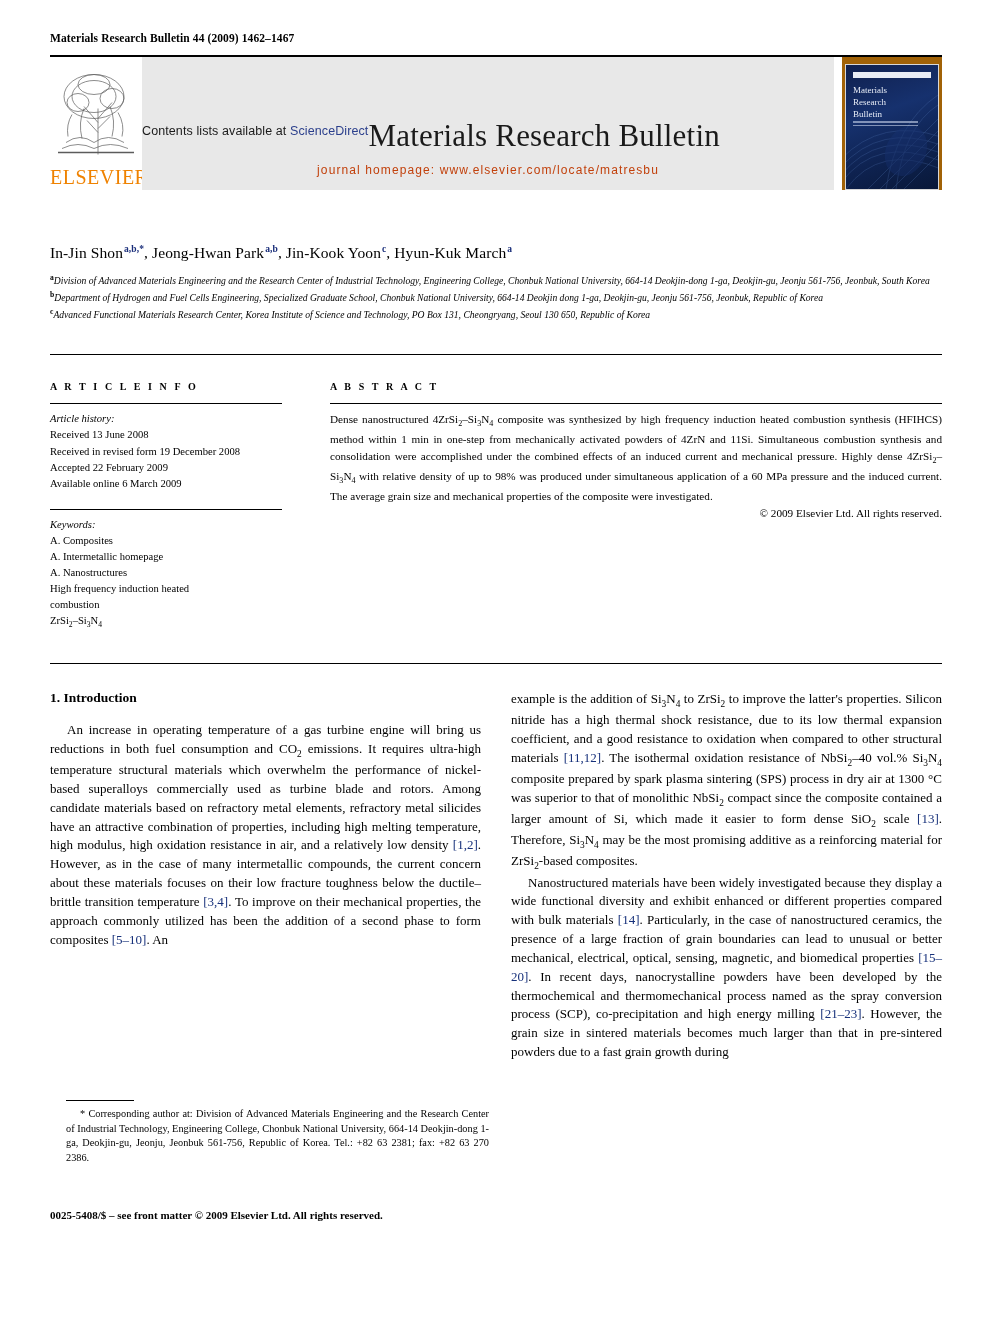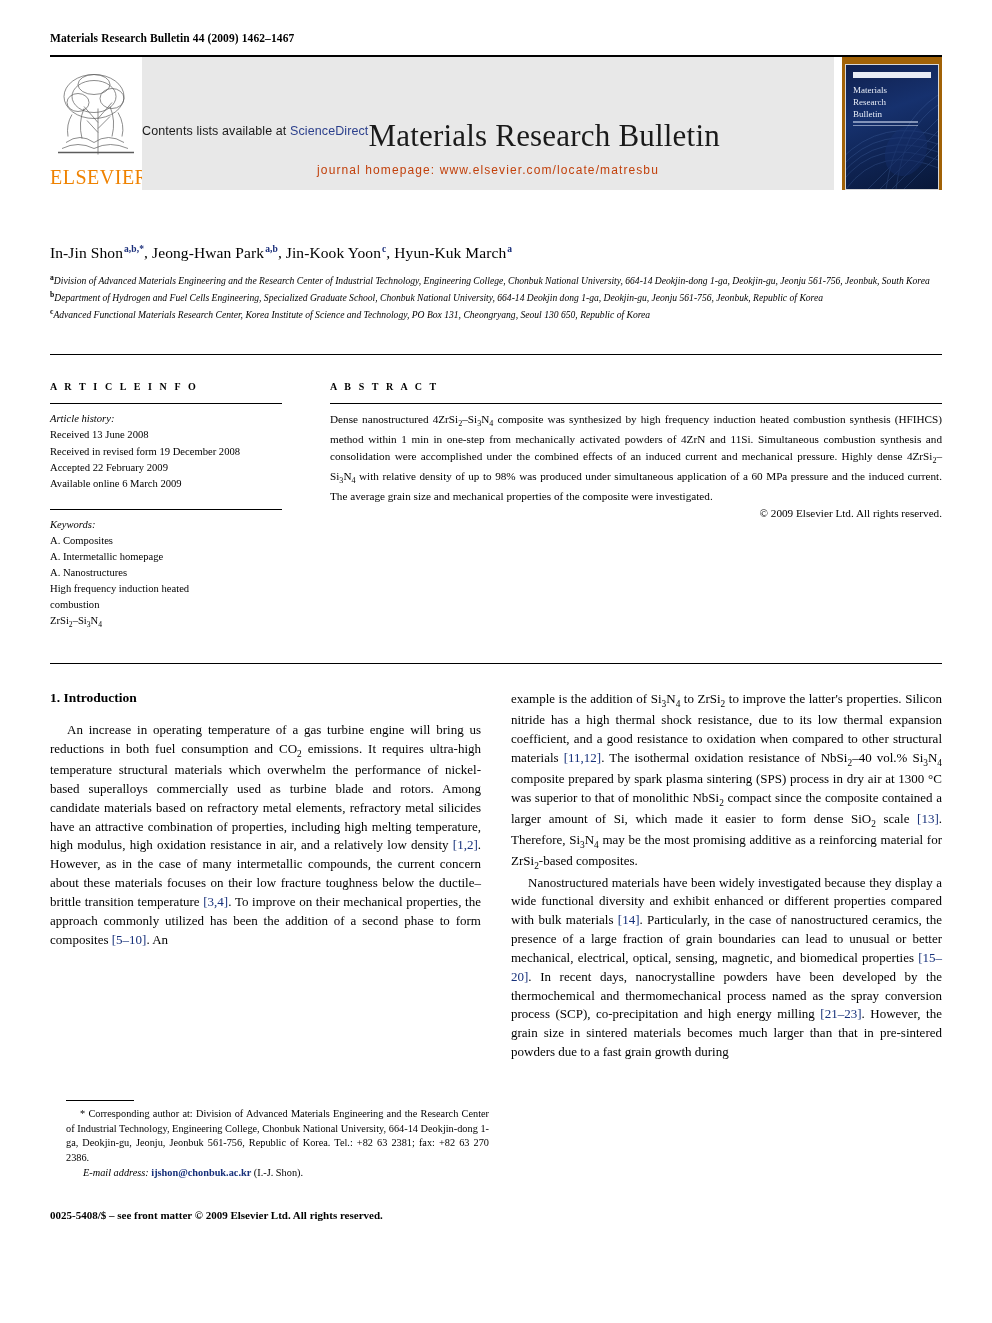--- a/index.html
+++ b/index.html
@@ -433,24 +433,19 @@
       </p>
     </div>
   </div>
 
   <div class="footnote">
     <div class="fn-rule"></div>
     <div class="fn-body">
       <span style="padding-left:14px">*</span>
       <span>Corresponding author at: Division of Advanced Materials Engineering and the Research Center of Industrial Technology, Engineering College, Chonbuk National University, 664-14 Deokjin-dong 1-ga, Deokjin-gu, Jeonju, Jeonbuk 561-756, Republic of Korea. Tel.: +82 63 2381; fax: +82 63 270 2386.</span>
     </div>
-    <div class="email-line">
-      <span class="email-label">E-mail address:</span>
-      <span class="email-addr">ijshon@chonbuk.ac.kr</span>
-      <span>(I.-J. Shon).</span>
-    </div>
   </div>
 
   <div class="page-footer">
     <div>0025-5408/$ – see front matter © 2009 Elsevier Ltd. All rights reserved.</div>
   </div>
 
 </div>
 
 </body></html>

